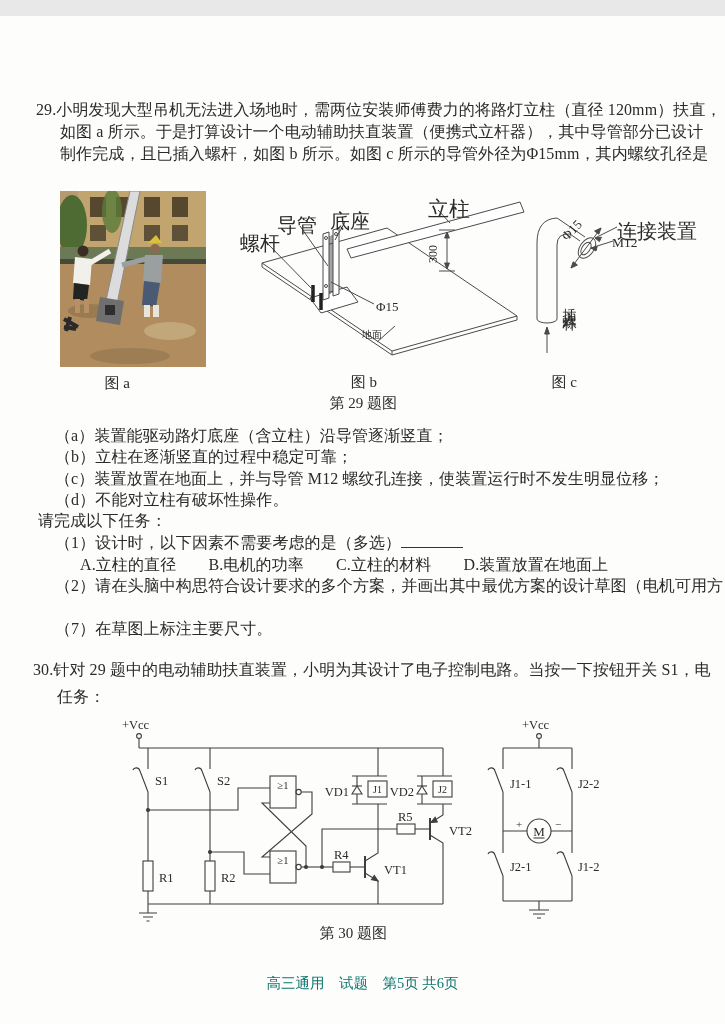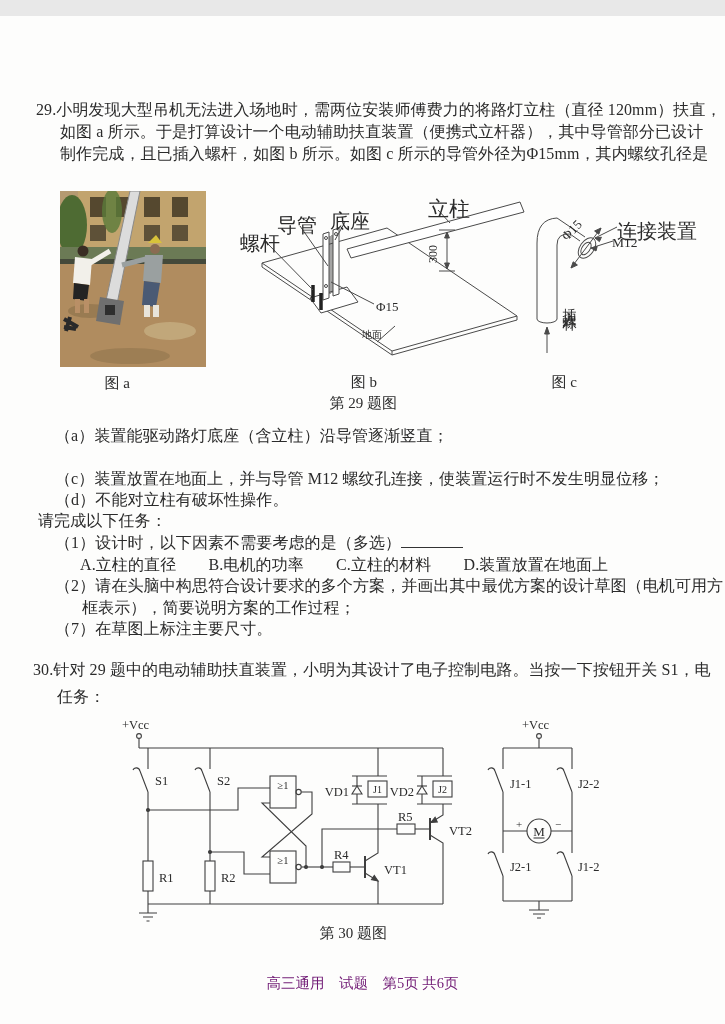--- a/index.html
+++ b/index.html
@@ -5,21 +5,21 @@
   html,body{margin:0;padding:0;background:#e8e8e8;}
   .page{position:relative;width:725px;height:1024px;background:#fdfdfc;margin:16px auto;
         font-family:"Liberation Serif", serif;color:#2b2b2b;overflow:hidden;}
   .ln{position:absolute;font-size:16px;line-height:20px;white-space:nowrap;letter-spacing:0.1px;}
   .cap{position:absolute;font-size:15px;text-align:right;}
   .figlabel{position:absolute;font-size:20px;white-space:nowrap;}
   .blank{display:inline-block;width:62px;height:14px;border-bottom:1.4px solid #333;vertical-align:baseline;}
   .vert{writing-mode:vertical-rl;text-orientation:upright;letter-spacing:3px;}
   .rot45{transform:rotate(-46deg);transform-origin:left bottom;}
   svg text{font-family:"Liberation Serif", serif;fill:#2b2b2b;}
-  .footer{position:absolute;width:100%;text-align:center;font-size:14.5px;color:#701a75;}
+  .footer{position:absolute;width:100%;text-align:center;font-size:14.5px;color:#0f766e;}
 </style>
 </head>
 <body>
 
 <div class="page">
 
   <div class="ln" style="left:36px;top:84px">29.小明发现大型吊机无法进入场地时，需两位安装师傅费力的将路灯立柱（直径 120mm）扶直，</div>
   <div class="ln" style="left:60px;top:106px">如图 a 所示。于是打算设计一个电动辅助扶直装置（便携式立杆器），其中导管部分已设计</div>
   <div class="ln" style="left:60px;top:128px">制作完成，且已插入螺杆，如图 b 所示。如图 c 所示的导管外径为Φ15mm，其内螺纹孔径是</div>
 
@@ -129,27 +129,27 @@
   <div class="figlabel" style="left:617px;top:202px">连接装置</div>
   <div class="figlabel" style="left:612px;top:219px;font-size:13.5px">M12</div>
   <div class="figlabel vert" style="left:560px;top:281px;font-size:14px">插入螺杆</div>
 
   <div class="cap" style="left:70px;top:358px;width:60px">图 a</div>
   <div class="cap" style="left:317px;top:357px;width:60px">图 b</div>
   <div class="cap" style="left:297px;top:378px;width:100px">第 29 题图</div>
   <div class="cap" style="left:517px;top:357px;width:60px">图 c</div>
 
   <div class="ln" style="left:55px;top:410px">（a）装置能驱动路灯底座（含立柱）沿导管逐渐竖直；</div>
+  <div class="ln" style="left:55px;top:431px">（b）立柱在逐渐竖直的过程中稳定可靠；</div>
   <div class="ln" style="left:55px;top:453px">（c）装置放置在地面上，并与导管 M12 螺纹孔连接，使装置运行时不发生明显位移；</div>
   <div class="ln" style="left:55px;top:474px">（d）不能对立柱有破坏性操作。</div>
   <div class="ln" style="left:38px;top:495px">请完成以下任务：</div>
   <div class="ln" style="left:55px;top:517px"><span>（1）设计时，以下因素不需要考虑的是（多选）</span><span class="blank"></span></div>
   <div class="ln" style="left:80px;top:539px">A.立柱的直径　　B.电机的功率　　C.立柱的材料　　D.装置放置在地面上</div>
   <div class="ln" style="left:55px;top:560px">（2）请在头脑中构思符合设计要求的多个方案，并画出其中最优方案的设计草图（电机可用方</div>
-  <div class="ln" style="left:82px;top:582px">框表示），简要说明方案的工作过程；</div>
   <div class="ln" style="left:55px;top:603px">（7）在草图上标注主要尺寸。</div>
 
   <div class="ln" style="left:33px;top:644px">30.针对 29 题中的电动辅助扶直装置，小明为其设计了电子控制电路。当按一下按钮开关 S1，电</div>
   <div class="ln" style="left:57px;top:671px">任务：</div>
 
   <svg style="position:absolute;left:100px;top:695px" width="520" height="220" viewBox="0 0 520 220">
     <g stroke="#3f3f3f" stroke-width="1.1" fill="none">
 
       <circle cx="39" cy="25" r="2.4"></circle>
       <path d="M39,27.4 V37 M39,37 H343"></path>

